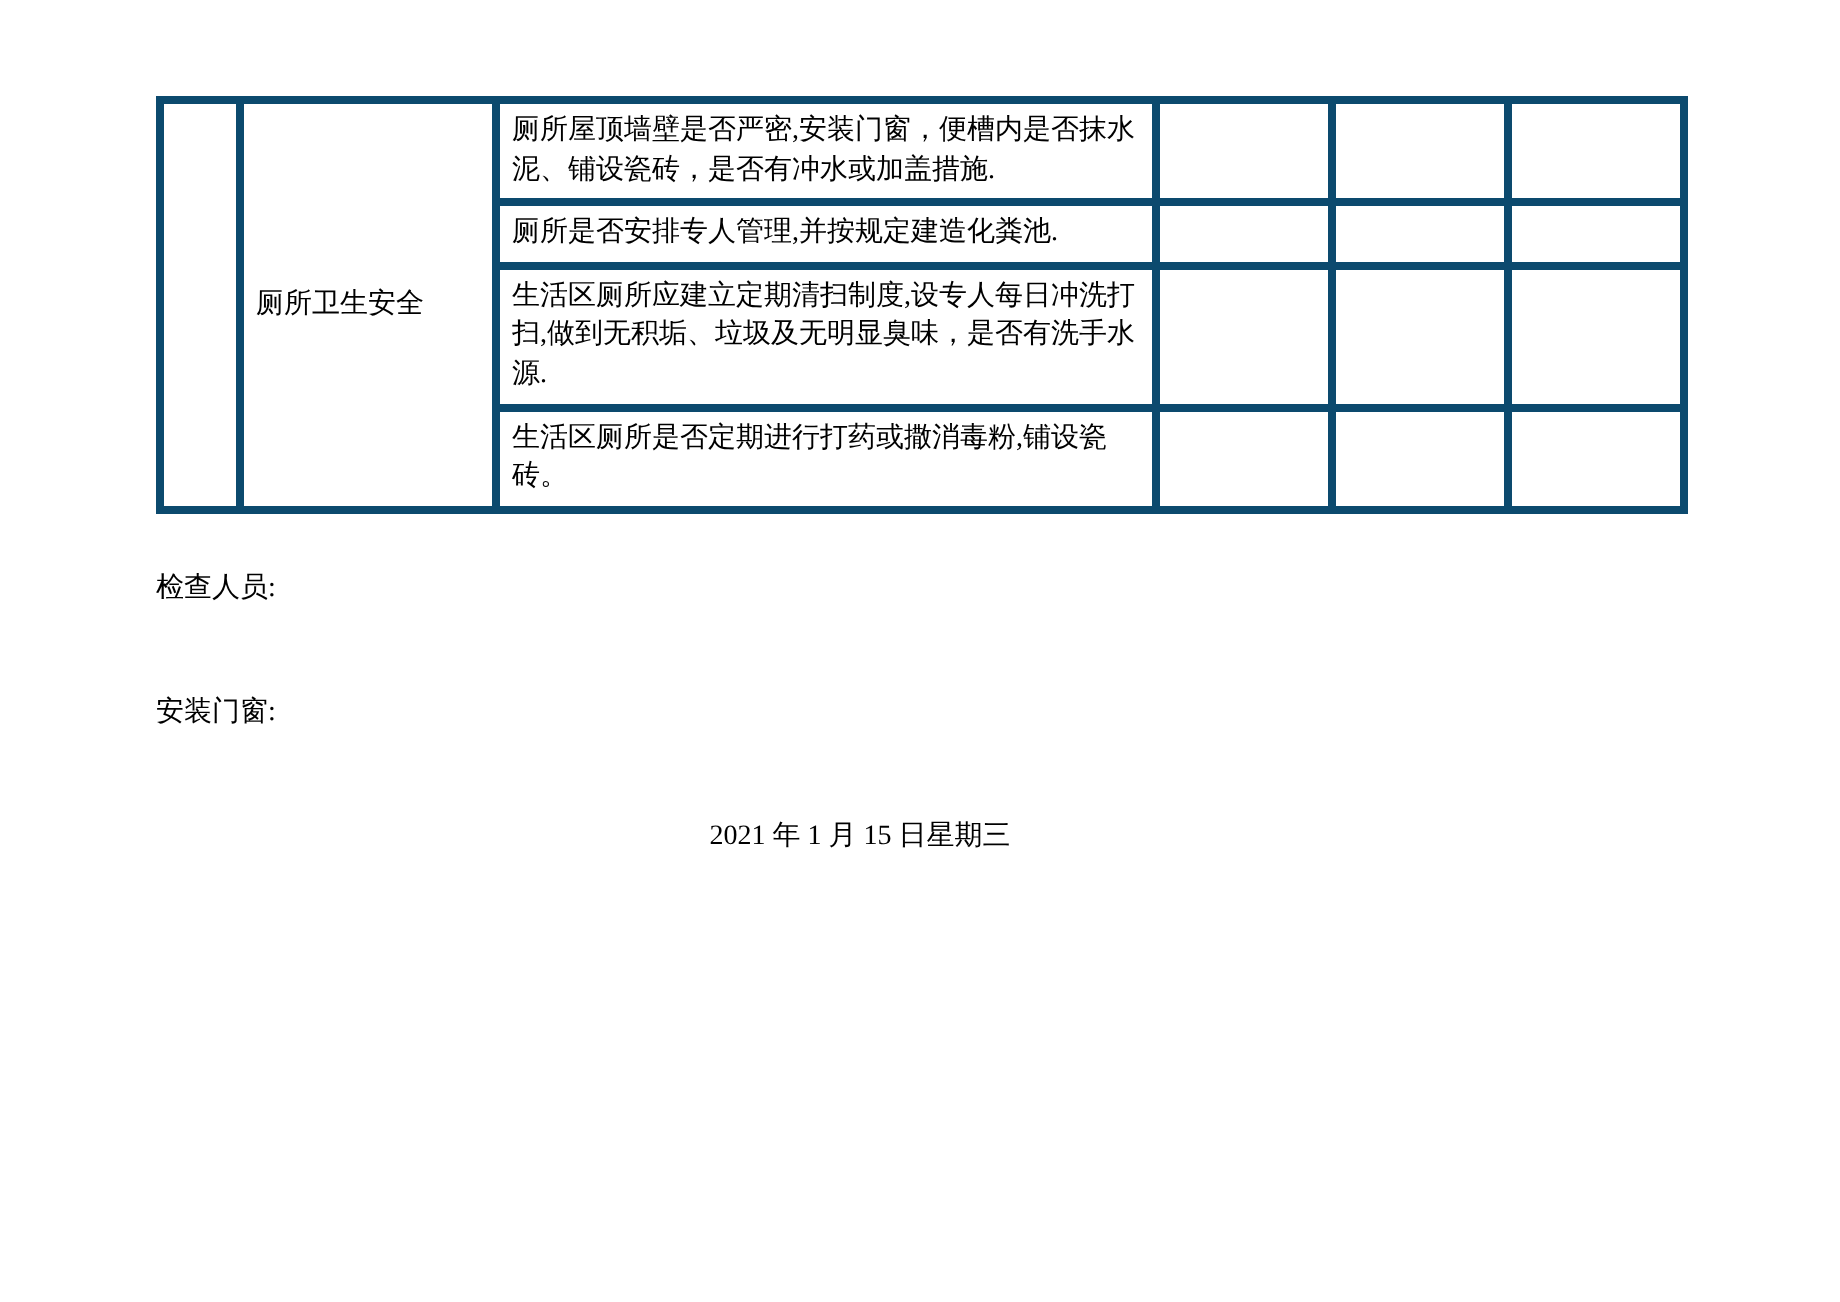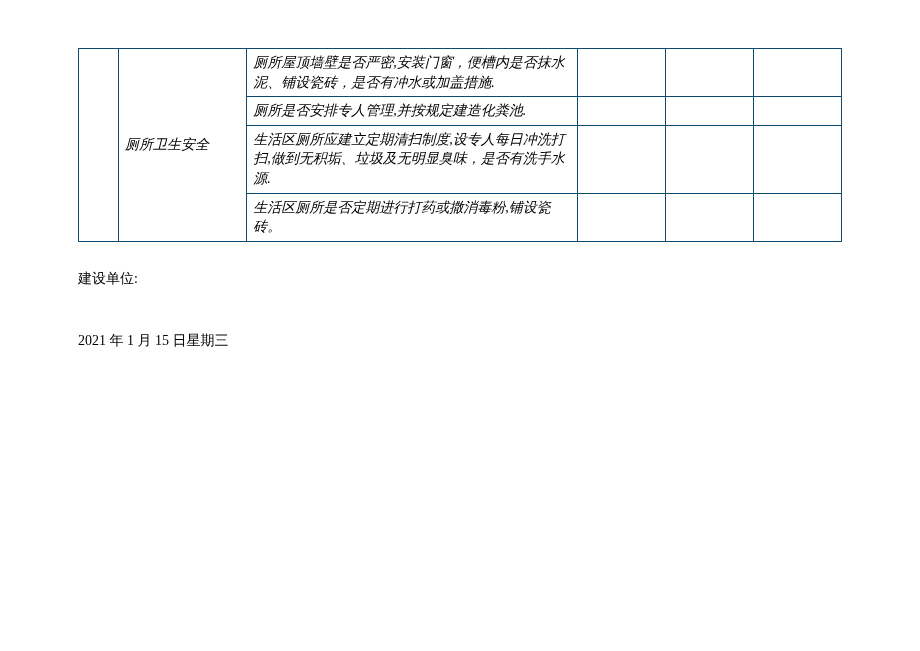--- a/index.html
+++ b/index.html
@@ -14,40 +14,39 @@
       background: #fff;
       padding: 48px 78px;
       width: 920px;
     }
     table {
       border-collapse: collapse;
       width: 100%;
       table-layout: fixed;
     }
     td {
-      border: 1px solid #0c4a6e;
+      border: 4px solid #0c4a6e;
       padding: 4px 6px;
       vertical-align: middle;
       line-height: 1.4;
-      font-style: italic;
     }
     .col1 { width: 40px; }
     .col2 { width: 128px; }
     .col3 { width: 330px; }
     .col4 { width: 88px; }
     .col5 { width: 88px; }
     .col6 { width: 88px; }
     .labels {
       margin-top: 28px;
     }
     .label-line {
       margin-bottom: 44px;
     }
     .date-line {
-      text-align: left;
+      text-align: center;
       margin-top: 20px;
       padding-right: 60px;
     }
   </style>
 </head>
 <body>
 
 <table>
   <colgroup>
     <col class="col1">
@@ -81,16 +80,17 @@
   <tr>
     <td>生活区厕所是否定期进行打药或撒消毒粉,铺设瓷砖。</td>
     <td></td>
     <td></td>
     <td></td>
   </tr>
 </tbody>
   </table>
 
 <div class="labels">
-  <div class="label-line">建设单位:</div>
+  <div class="label-line">检查人员:</div>
+  <div class="label-line">安装门窗:</div>
 </div>
 
 <div class="date-line">2021 年 1 月 15 日星期三</div>
 
 </body></html>

